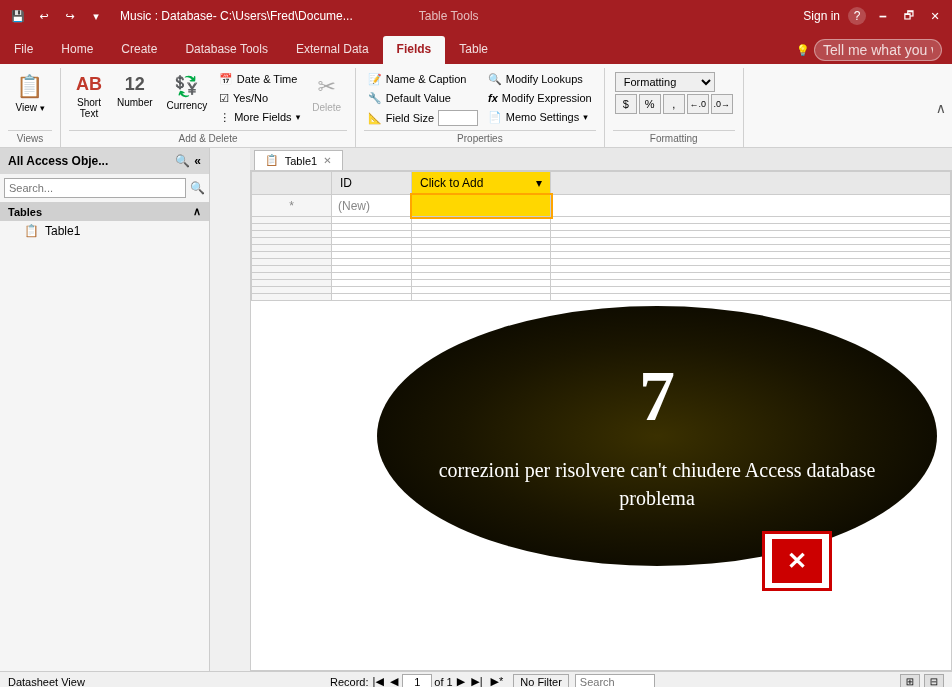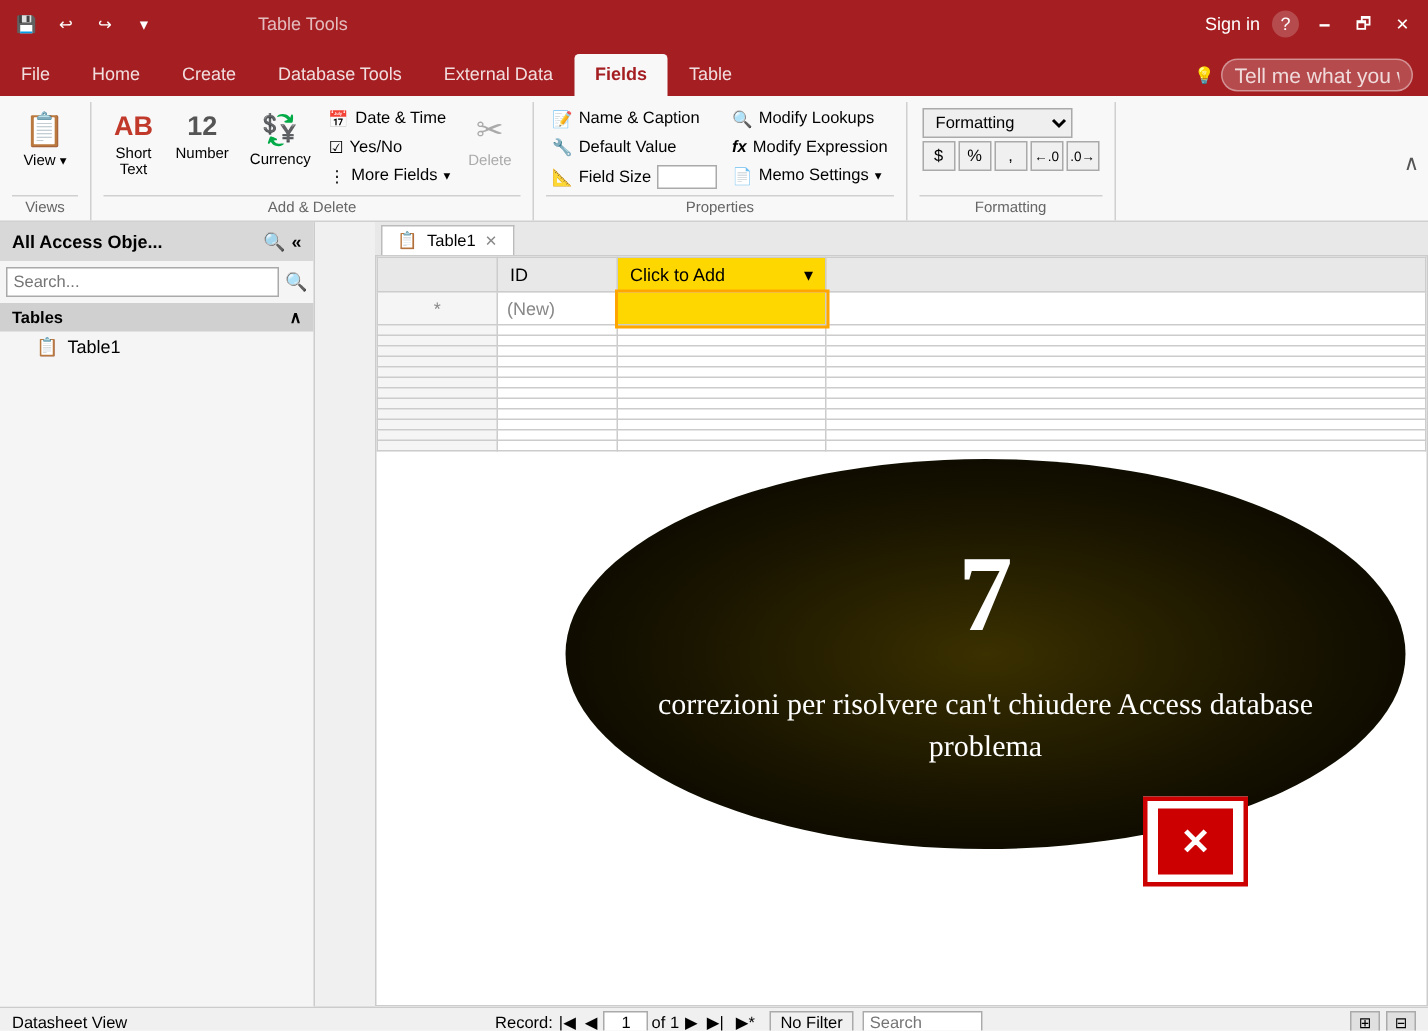--- a/index.html
+++ b/index.html
@@ -361,20 +361,21 @@
   </style>
 </head>
 <body>
 
 <div class="title-bar">
   <div class="title-bar-left">
     <div class="qat-btn">💾</div>
     <div class="qat-btn">↩</div>
     <div class="qat-btn">↪</div>
     <div class="qat-btn">▾</div>
+    <span style="margin-left:8px; font-size:12px;">Music : Database- C:\Users\Fred\Docume...</span>
     <span style="margin-left:60px; font-size:12px; color:rgba(255,255,255,0.7);">Table Tools</span>
   </div>
   <div class="title-bar-right">
     <span>Sign in</span>
     <span style="background:rgba(255,255,255,0.2); border-radius:50%; width:18px; height:18px; display:flex; align-items:center; justify-content:center;">?</span>
     <div class="title-btn">🗕</div>
     <div class="title-btn">🗗</div>
     <div class="title-btn">✕</div>
   </div>
 </div>

